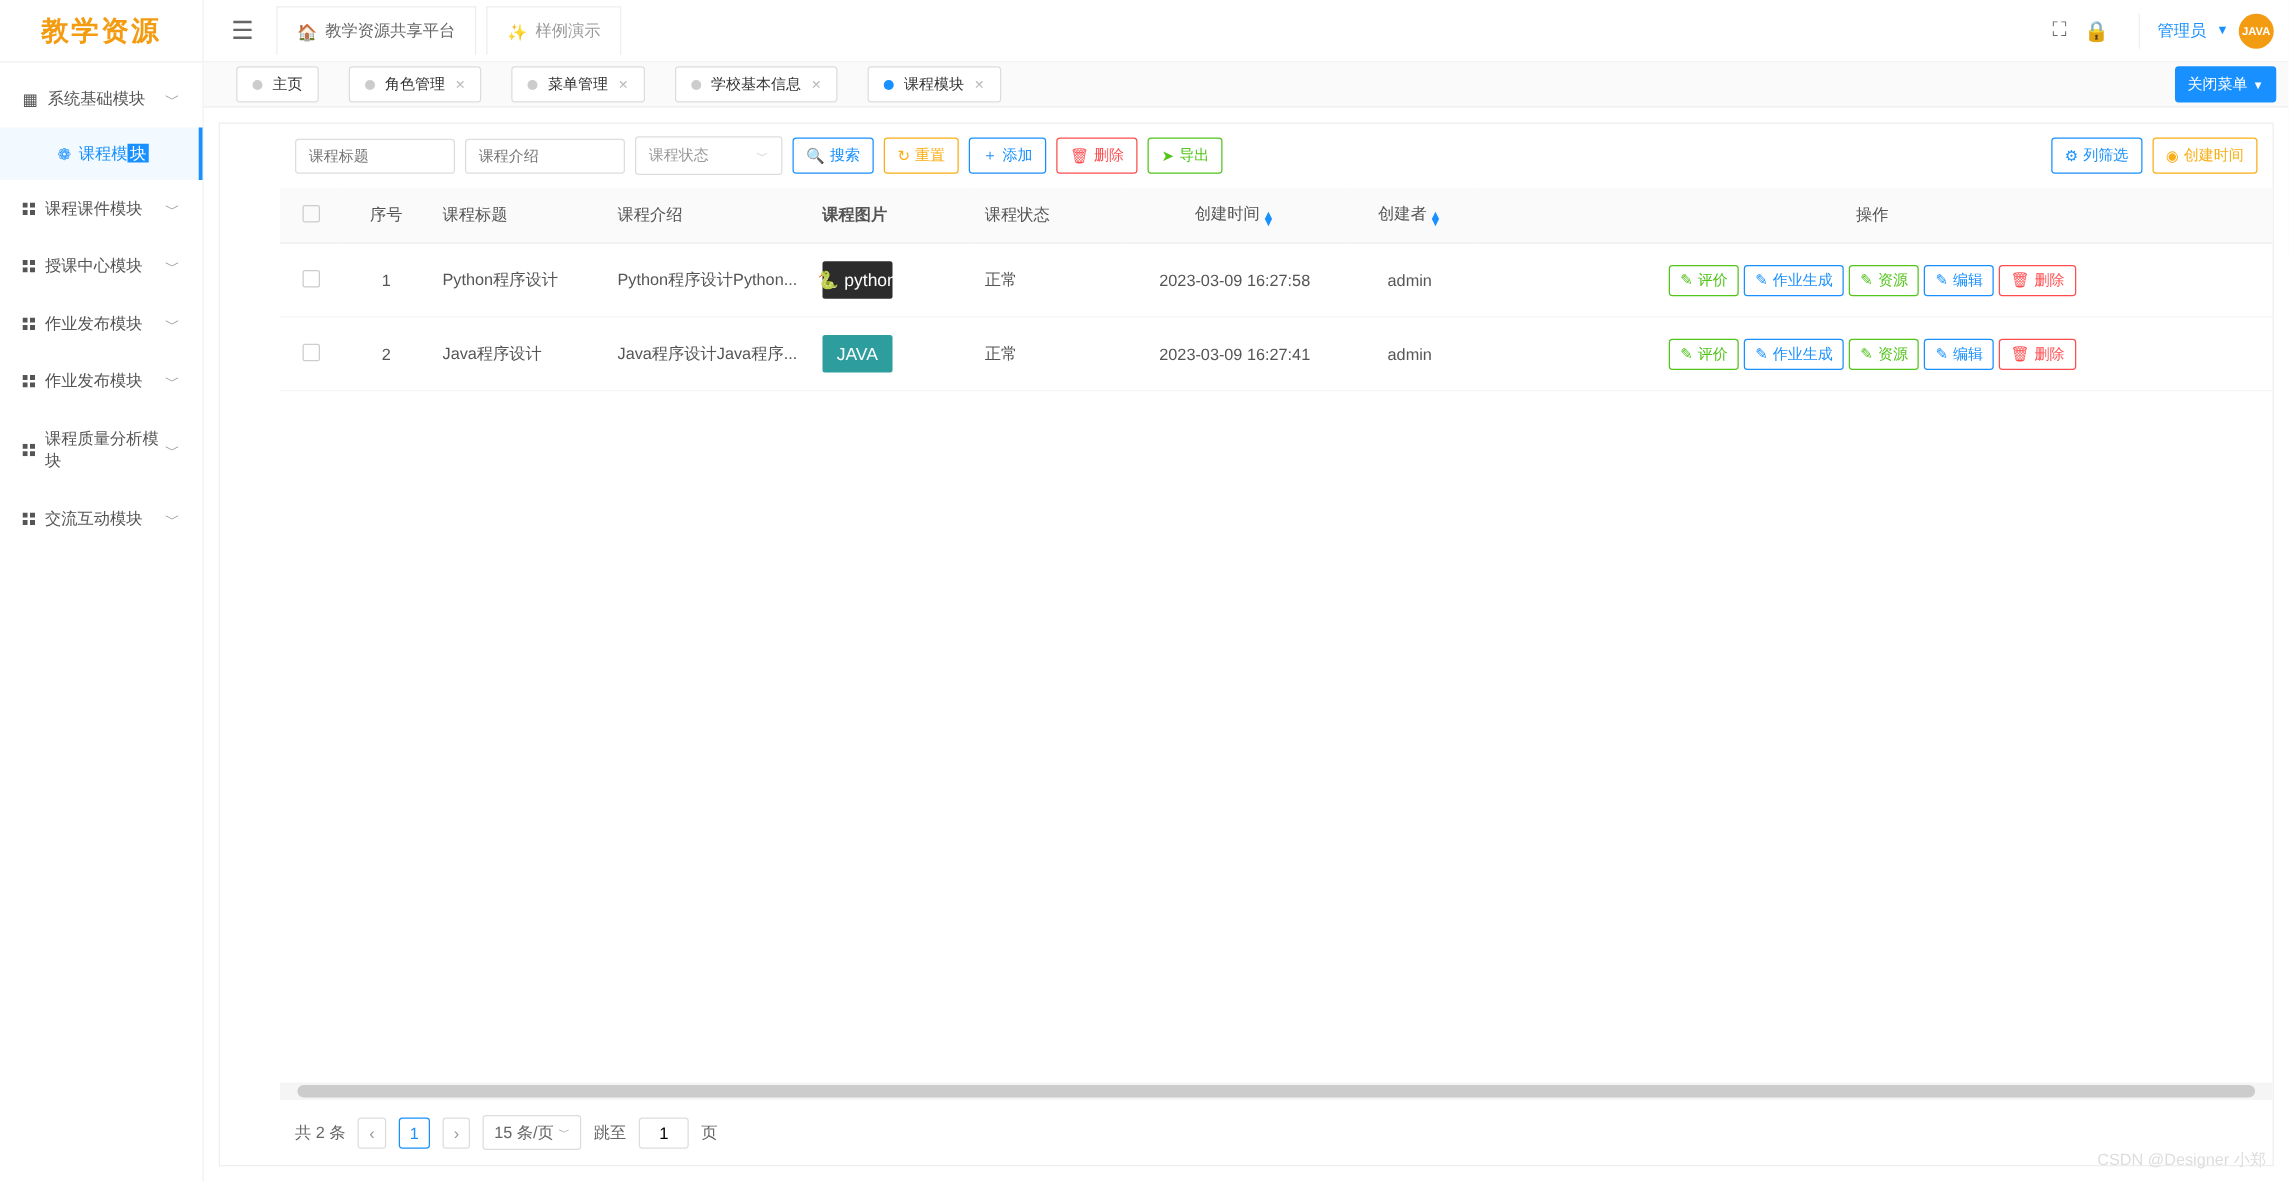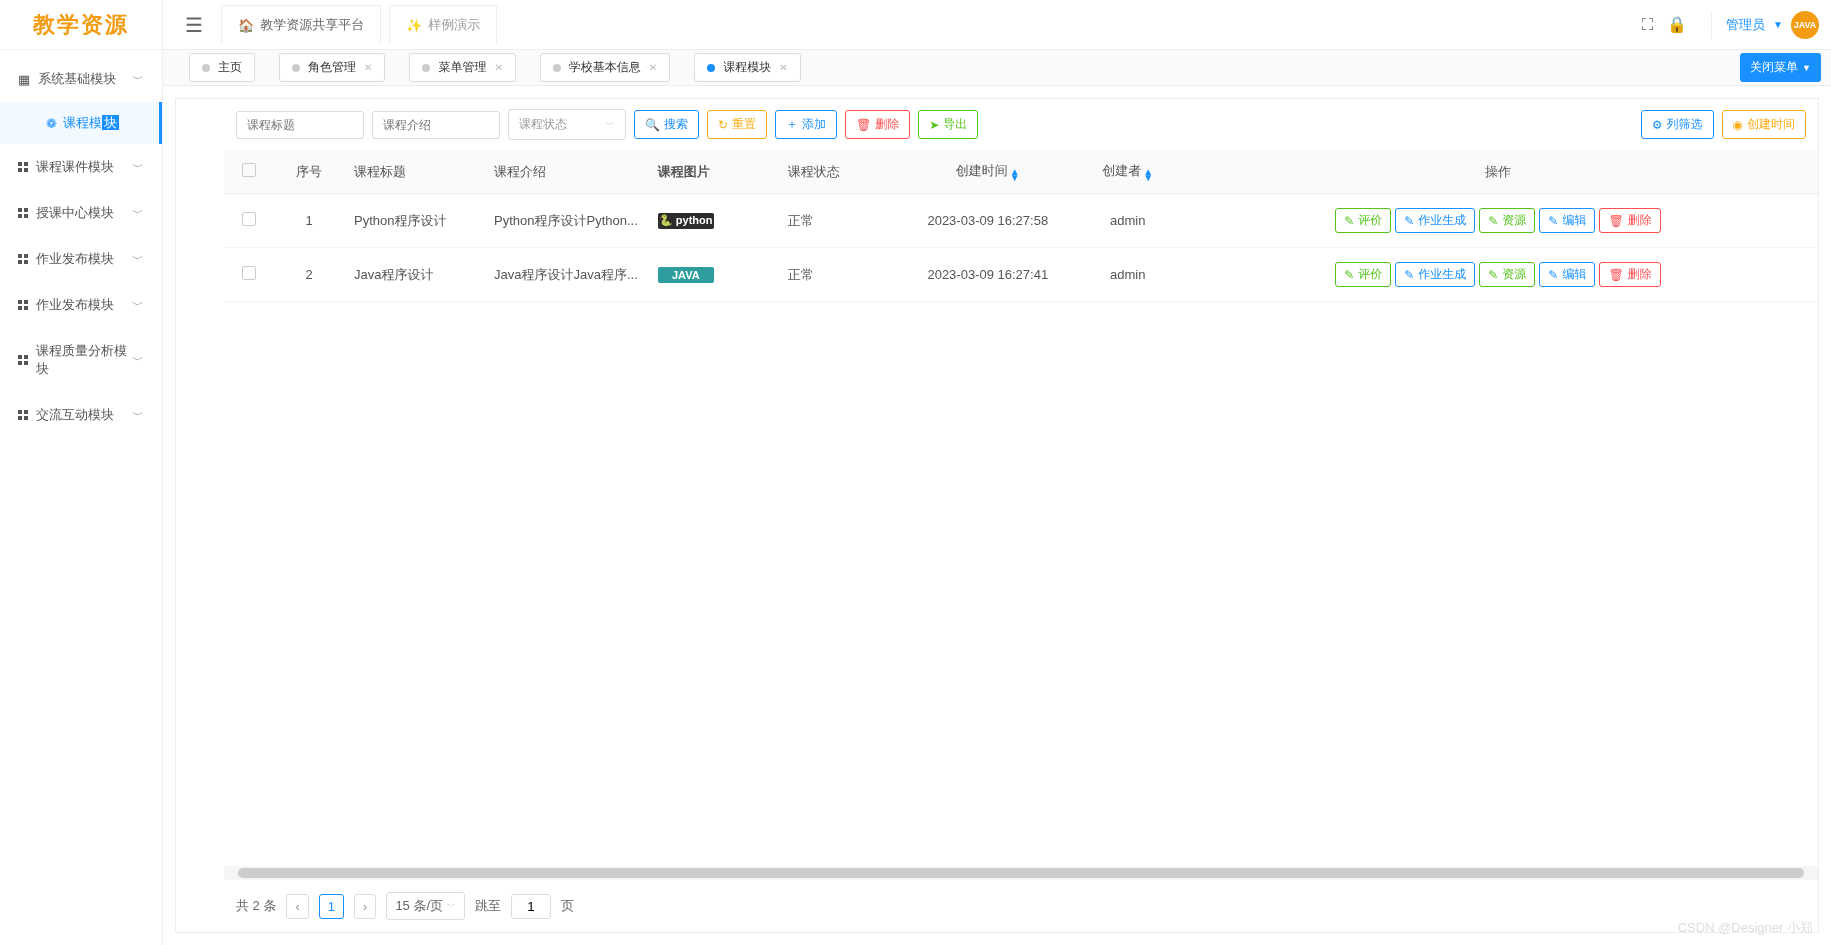--- a/index.html
+++ b/index.html
@@ -59,21 +59,21 @@
     .toolbar-spacer { flex: 1; }
     
     
     .table-wrap { flex: 1; overflow: auto; }
     table { width: 100%; border-collapse: collapse; }
     th { background: #fafafa; padding: 12px 10px; text-align: left; font-weight: normal; color: #555; border-bottom: 1px solid #eee; font-size: 13px; white-space: nowrap; }
     th.center, td.center { text-align: center; }
     td { padding: 14px 10px; border-bottom: 1px solid #f5f5f5; color: #555; white-space: nowrap; }
     .checkbox { width: 14px; height: 14px; border: 1px solid #ccc; border-radius: 2px; display: inline-block; cursor: pointer; }
     .sort-icon { color: #1890ff; font-size: 10px; margin-left: 2px; display: inline-flex; flex-direction: column; line-height: 6px; }
-    .img-thumb { width: 56px; height: 16px; background: #2c2c2c; color: #fff; display: inline-flex; align-items: center; justify-content: center; font-size: 11px; border-radius: 2px; font-weight: bold; }
+    .img-thumb { width: 56px; height: 30px; background: #2c2c2c; color: #fff; display: inline-flex; align-items: center; justify-content: center; font-size: 14px; border-radius: 2px; }
     .img-thumb.teal { background: #2d9d9d; }
     .action-btns { display: flex; gap: 4px; justify-content: center; }
     .action-btns .btn { padding: 3px 8px; font-size: 12px; }
     
     
     .hscroll { height: 14px; background: #f5f5f5; position: relative; }
     .hscroll-thumb { position: absolute; left: 14px; right: 14px; top: 2px; height: 10px; background: #ccc; border-radius: 5px; }
     
     
     .pagination { padding: 12px; display: flex; justify-content: flex-start; align-items: center; gap: 10px; color: #666; font-size: 13px; }

